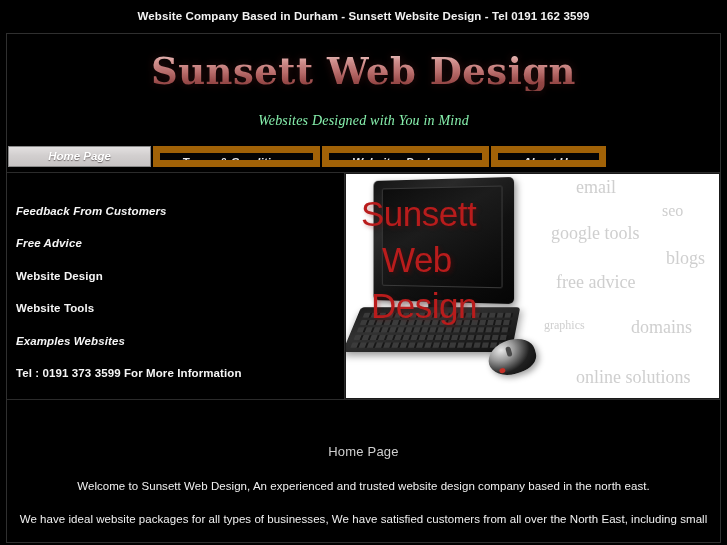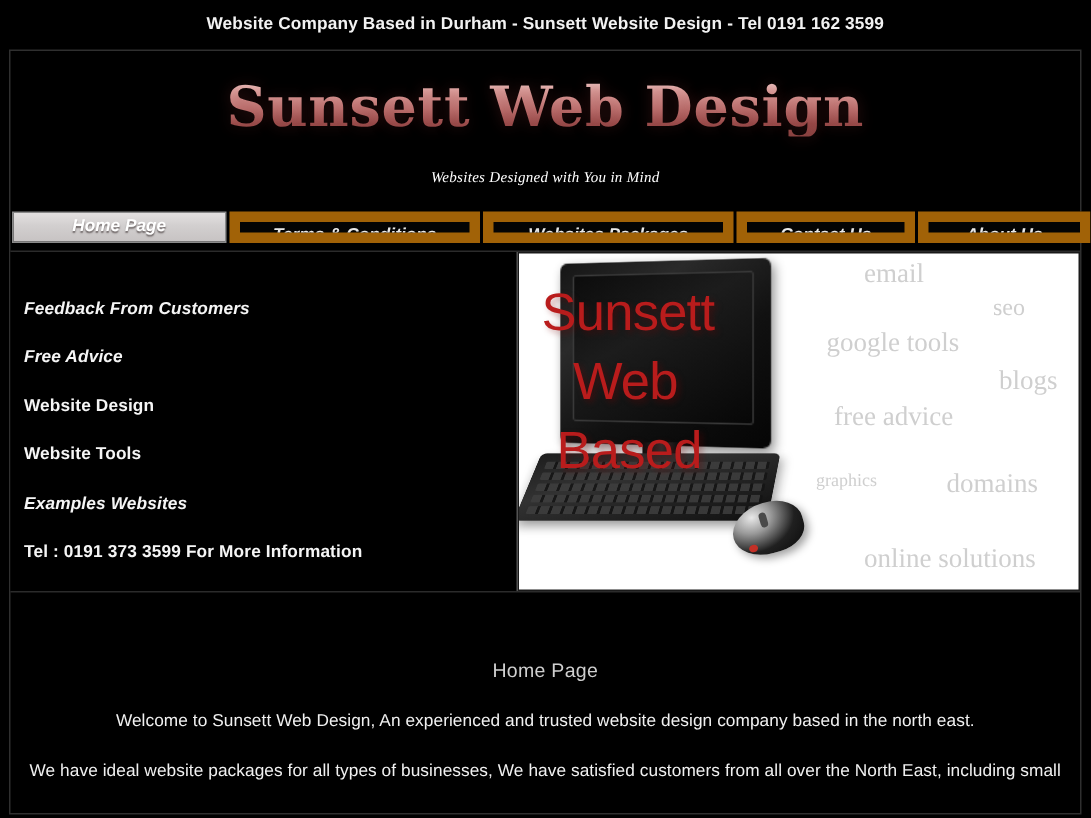--- a/index.html
+++ b/index.html
@@ -51,22 +51,22 @@
     background: linear-gradient(180deg,#f6d9d7 0%,#e4a8a5 22%,#c97e7c 52%,#9d4f4e 78%,#8b4543 100%);
     -webkit-background-clip: text;
     background-clip: text;
     color: transparent;
     -webkit-text-fill-color: transparent;
     text-shadow: 0 0 10px rgba(120,40,40,0.35);
   }
   .tagline {
     font-family: "Liberation Serif", "DejaVu Serif", serif;
     font-style: italic;
-    font-size: 10px;
-    color: #ffffff;
+    font-size: 14px;
+    color: #86efac;
     margin-top: 22px;
     margin-bottom: 17px;
     letter-spacing: 0.2px;
     text-align: center;
   }
 
   
   .navbar {
     display: flex;
     padding: 0 1px;
@@ -279,21 +279,20 @@
 
   <div class="masthead">
     <div class="logo">Sunsett Web Design</div>
     <div class="tagline">Websites Designed with You in Mind</div>
   </div>
 
   <nav class="navbar">
     <div class="tab w-home active">Home Page</div>
     <div class="tab w-terms">Terms &amp; Conditions</div>
     <div class="tab w-pack">Websites Packages</div>
-    <div class="tab w-contact">Contact Us</div>
     <div class="tab w-about">About Us</div>
   </nav>
 
   <div class="band">
 
     <aside class="sidebar">
       <div class="side-item italic">Feedback From Customers</div>
       <div class="side-item italic">Free Advice</div>
       <div class="side-item">Website Design</div>
       <div class="side-item">Website Tools</div>
@@ -317,21 +316,21 @@
         <div class="keyrow kr5"></div>
       </div>
 
       <div class="mouse">
         <div class="mouse-wheel"></div>
         <div class="mouse-dot"></div>
       </div>
 
       <div class="redword rw1">Sunsett</div>
       <div class="redword rw2">Web</div>
-      <div class="redword rw3">Based</div>
+      <div class="redword rw3">Design</div>
 
       <div class="kw kw-email">email</div>
       <div class="kw kw-seo">seo</div>
       <div class="kw kw-google">google tools</div>
       <div class="kw kw-blogs">blogs</div>
       <div class="kw kw-free">free advice</div>
       <div class="kw kw-graph">graphics</div>
       <div class="kw kw-domains">domains</div>
       <div class="kw kw-online">online solutions</div>
 

